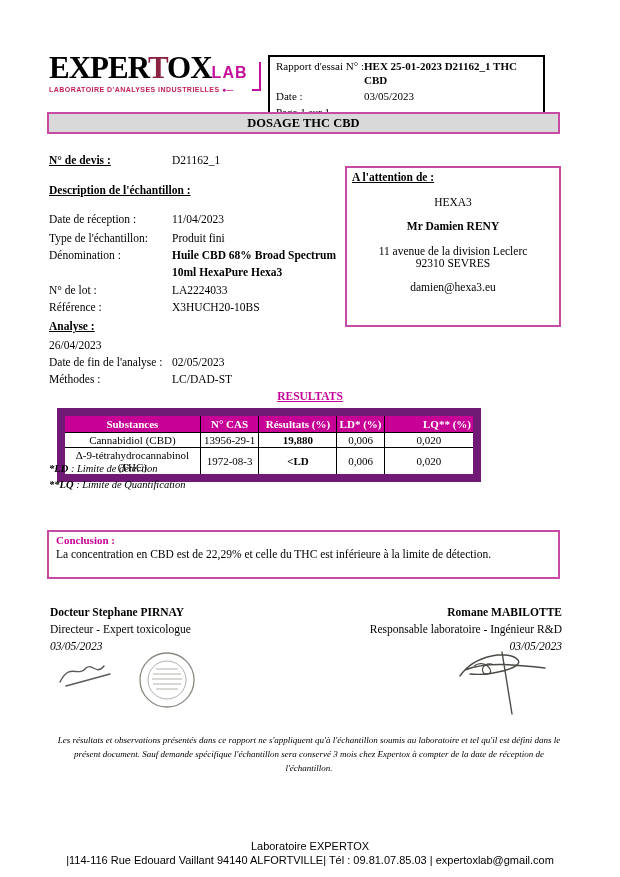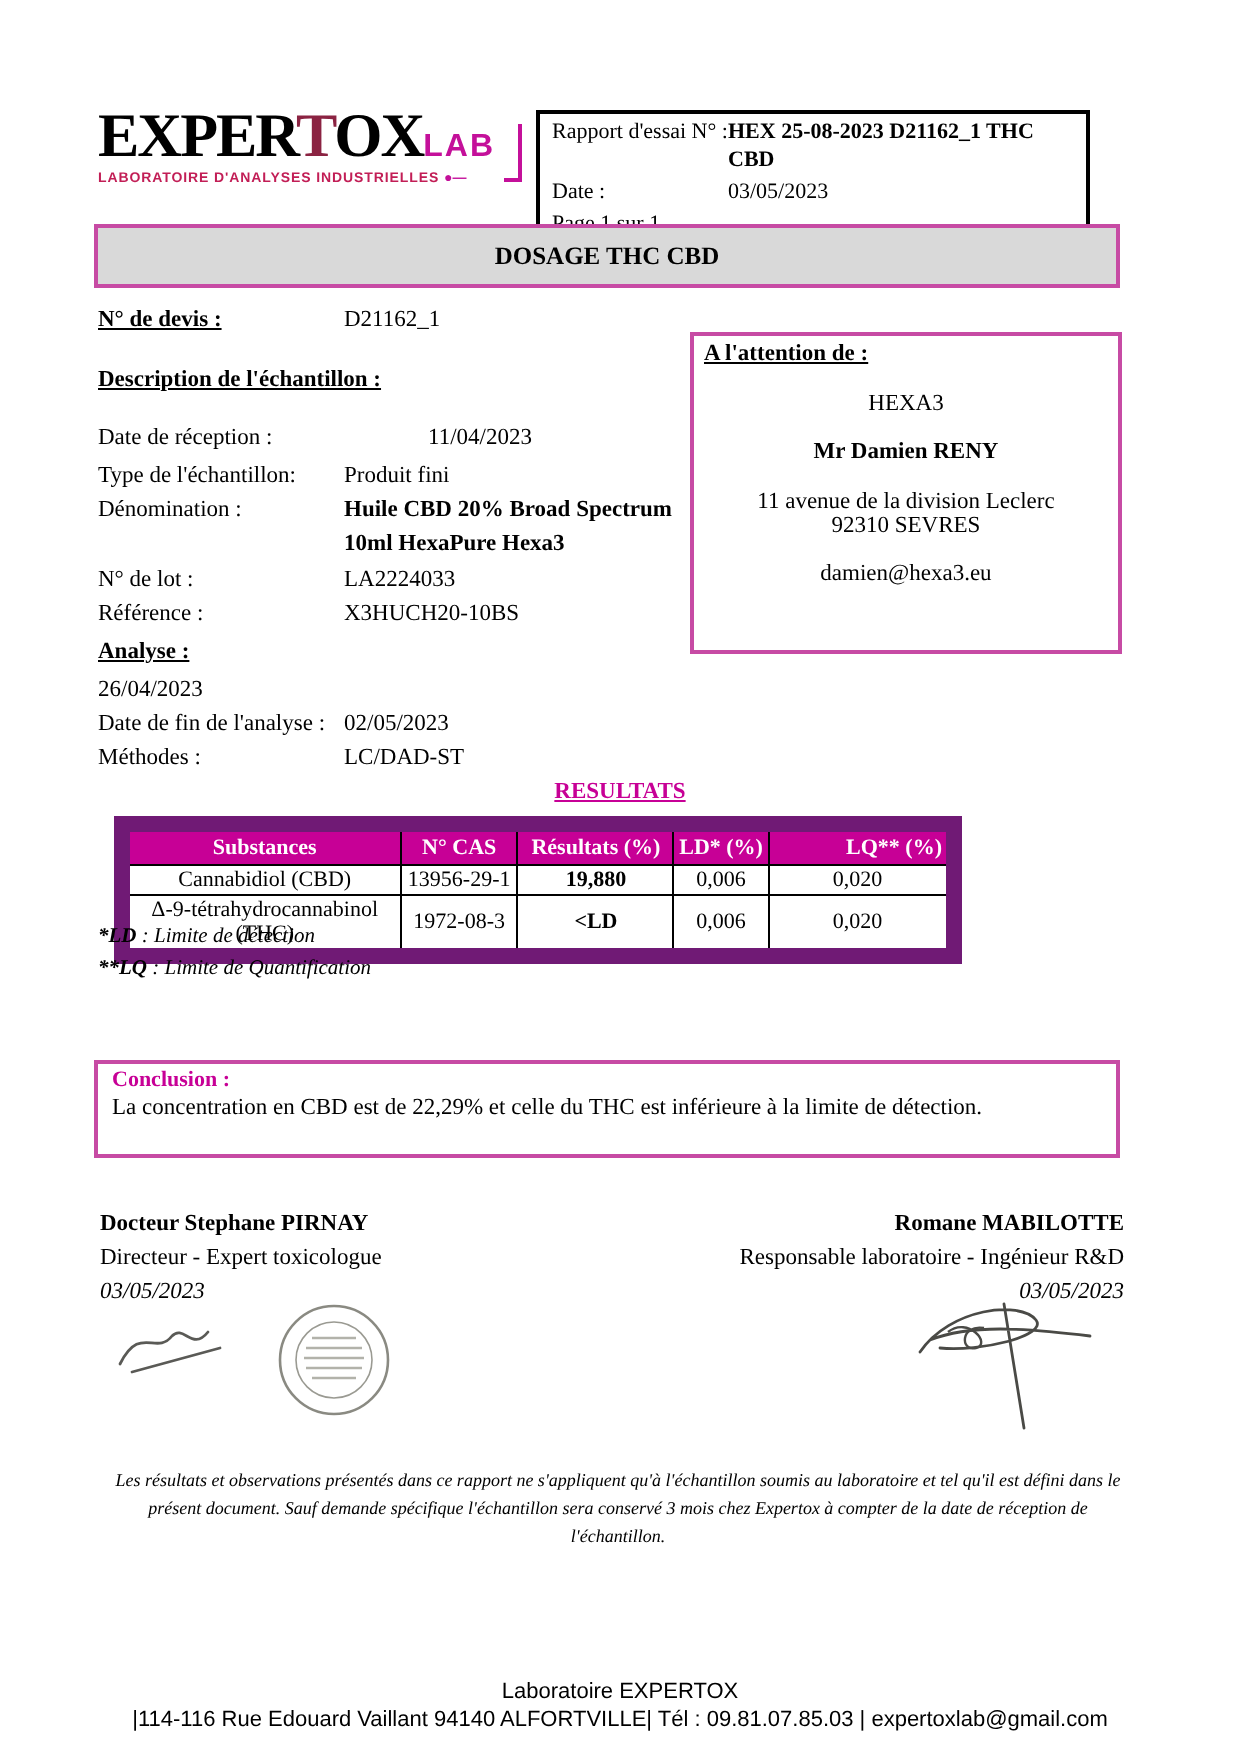--- a/index.html
+++ b/index.html
@@ -20,21 +20,21 @@
   .tagline-deco { color:#C4109A; font-size:7px; letter-spacing:0; }
 
   
   .report-box { position:absolute; left:268px; top:55px; width:277px; box-sizing:border-box;
     border:2px solid #000; font-size:11px; padding:1px 0 2px 0; background:#fff; }
   .rb-row { display:flex; padding:1px 6px; line-height:14px; }
   .rb-label { width:88px; flex:none; }
   .rb-value-bold { font-weight:bold; }
 
   
-  .banner { position:absolute; left:47px; top:112px; width:513px; height:32px; box-sizing:border-box;
+  .banner { position:absolute; left:47px; top:112px; width:513px; height:22px; box-sizing:border-box;
     background:#D9D9D9; border:2px solid #C74BA4; display:flex; align-items:center; justify-content:center;
     font-weight:bold; font-size:12.5px; }
 
   .label-col { display:inline-block; width:123px; flex:none; }
   .fieldrow { display:flex; line-height:17px; font-size:11.5px; }
   .u-bold-underline { font-weight:bold; text-decoration:underline; }
 
   .devis { position:absolute; left:49px; top:152px; }
   .desc-heading { position:absolute; left:49px; top:184px; font-size:11.5px; }
   .desc-fields { position:absolute; left:49px; top:211px; width:300px; }
@@ -91,21 +91,21 @@
 
   <div class="logo">
     <div class="logo-main"><span>EXPER</span><span class="logo-t">T</span><span>OX</span><span class="logo-lab">LAB</span></div>
     <div class="logo-bracket"></div>
     <div class="logo-tagline"><span>LABORATOIRE D'ANALYSES INDUSTRIELLES</span> <span class="tagline-deco">●—</span></div>
   </div>
 
   <div class="report-box">
     <div class="rb-row">
       <span class="rb-label">Rapport d'essai N° :</span>
-      <span class="rb-value-bold">HEX 25-08-2023 D21162_1 THC CBD</span>
+      <span class="rb-value-bold">HEX 25-01-2023 D21162_1 THC CBD</span>
     </div>
     <div class="rb-row">
       <span class="rb-label">Date :</span>
       <span>03/05/2023</span>
     </div>
     <div class="rb-row">
       <span>Page 1 sur 1</span>
     </div>
   </div>
 
@@ -114,32 +114,32 @@
   </div>
 
   <div class="devis fieldrow">
     <span class="label-col u-bold-underline">N° de devis :</span>
     <span>D21162_1</span>
   </div>
 
   <div class="desc-heading u-bold-underline">Description de l'échantillon :</div>
 
   <div class="desc-fields">
-    <div class="fieldrow" style="margin-bottom:2px;gap:42px;">
+    <div class="fieldrow" style="margin-bottom:2px;">
       <span class="label-col">Date de réception :</span>
       <span>11/04/2023</span>
     </div>
     <div class="fieldrow">
       <span class="label-col">Type de l'échantillon:</span>
       <span>Produit fini</span>
     </div>
     <div class="fieldrow">
       <span class="label-col">Dénomination :</span>
       <span class="bold">
-        <span style="display:block;">Huile CBD 20% Broad Spectrum</span>
+        <span style="display:block;">Huile CBD 68% Broad Spectrum</span>
         <span style="display:block;">10ml HexaPure Hexa3</span>
       </span>
     </div>
     <div class="fieldrow" style="margin-top:1px;">
       <span class="label-col">N° de lot :</span>
       <span>LA2224033</span>
     </div>
     <div class="fieldrow">
       <span class="label-col">Référence :</span>
       <span>X3HUCH20-10BS</span>

